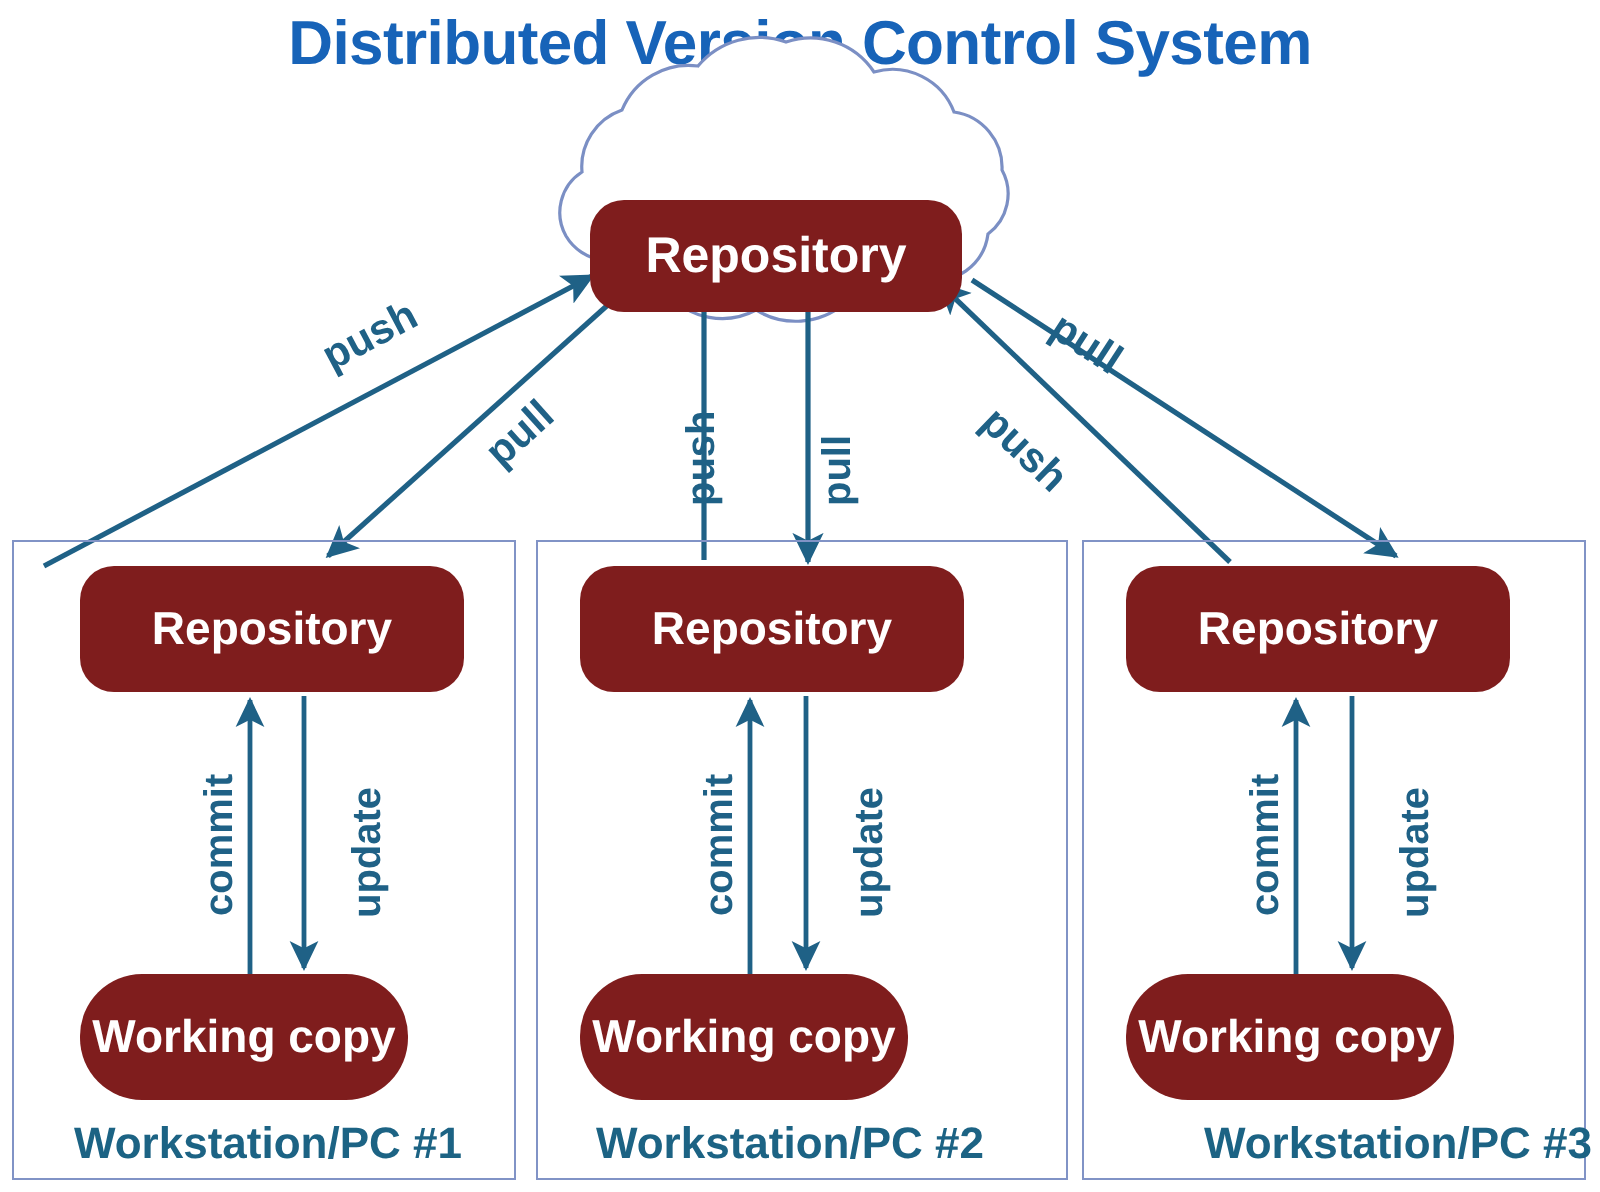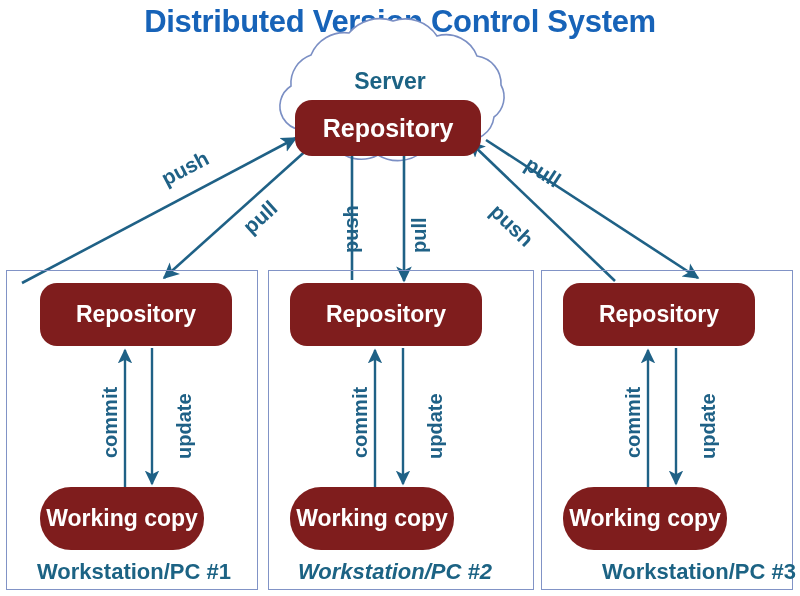--- a/index.html
+++ b/index.html
@@ -158,21 +158,20 @@
     </g>
 
     <g>
       <line x1="648" y1="487" x2="648" y2="350" stroke="#1f6186" stroke-width="2.4" marker-end="url(#ah)"></line>
     </g>
     <g>
       <line x1="676" y1="348" x2="676" y2="484" stroke="#1f6186" stroke-width="2.4" marker-end="url(#ah)"></line>
     </g>
   </svg>
 
-  <div class="server-label">Server</div>
   <div class="pill server">Repository</div>
 
   <div class="cap d" style="left:185px;top:168px;transform:rotate(-27.9deg) translate(-50%,-50%);">push</div>
   <div class="cap d" style="left:260px;top:217px;transform:rotate(-41.9deg) translate(-50%,-50%);">pull</div>
 
   <div class="cap v" style="left:351px;top:253px;transform:rotate(-90deg) translate(0,-50%);">push</div>
   <div class="cap v" style="left:419px;top:253px;transform:rotate(-90deg) translate(0,-50%);">pull</div>
 
   <div class="cap d" style="left:512px;top:225px;transform:rotate(43.8deg) translate(-50%,-50%);">push</div>
   <div class="cap d" style="left:543px;top:172px;transform:rotate(33.1deg) translate(-50%,-50%);">pull</div>
@@ -187,20 +186,20 @@
   <div class="cap v" style="left:708px;top:459px;transform:rotate(-90deg) translate(0,-50%);">update</div>
 
   <div class="ws-frame" style="left:6px;top:270px;width:252px;height:320px;"></div>
   <div class="pill repo" style="left:40px;top:283px;">Repository</div>
   <div class="pill work" style="left:40px;top:487px;">Working copy</div>
   <div class="ws-label" style="left:6px;top:559px;width:256px;">Workstation/PC #1</div>
 
   <div class="ws-frame" style="left:268px;top:270px;width:266px;height:320px;"></div>
   <div class="pill repo" style="left:290px;top:283px;">Repository</div>
   <div class="pill work" style="left:290px;top:487px;">Working copy</div>
-  <div class="ws-label" style="left:268px;top:559px;width:254px;font-style:italic;">Workstation/PC #2</div>
+  <div class="ws-label" style="left:268px;top:559px;width:254px;">Workstation/PC #2</div>
 
   <div class="ws-frame" style="left:541px;top:270px;width:252px;height:320px;"></div>
   <div class="pill repo" style="left:563px;top:283px;">Repository</div>
   <div class="pill work" style="left:563px;top:487px;">Working copy</div>
   <div class="ws-label" style="left:541px;top:559px;width:252px;padding-left:32px;">Workstation/PC #3</div>
 
 </div>
 
 </body></html>

